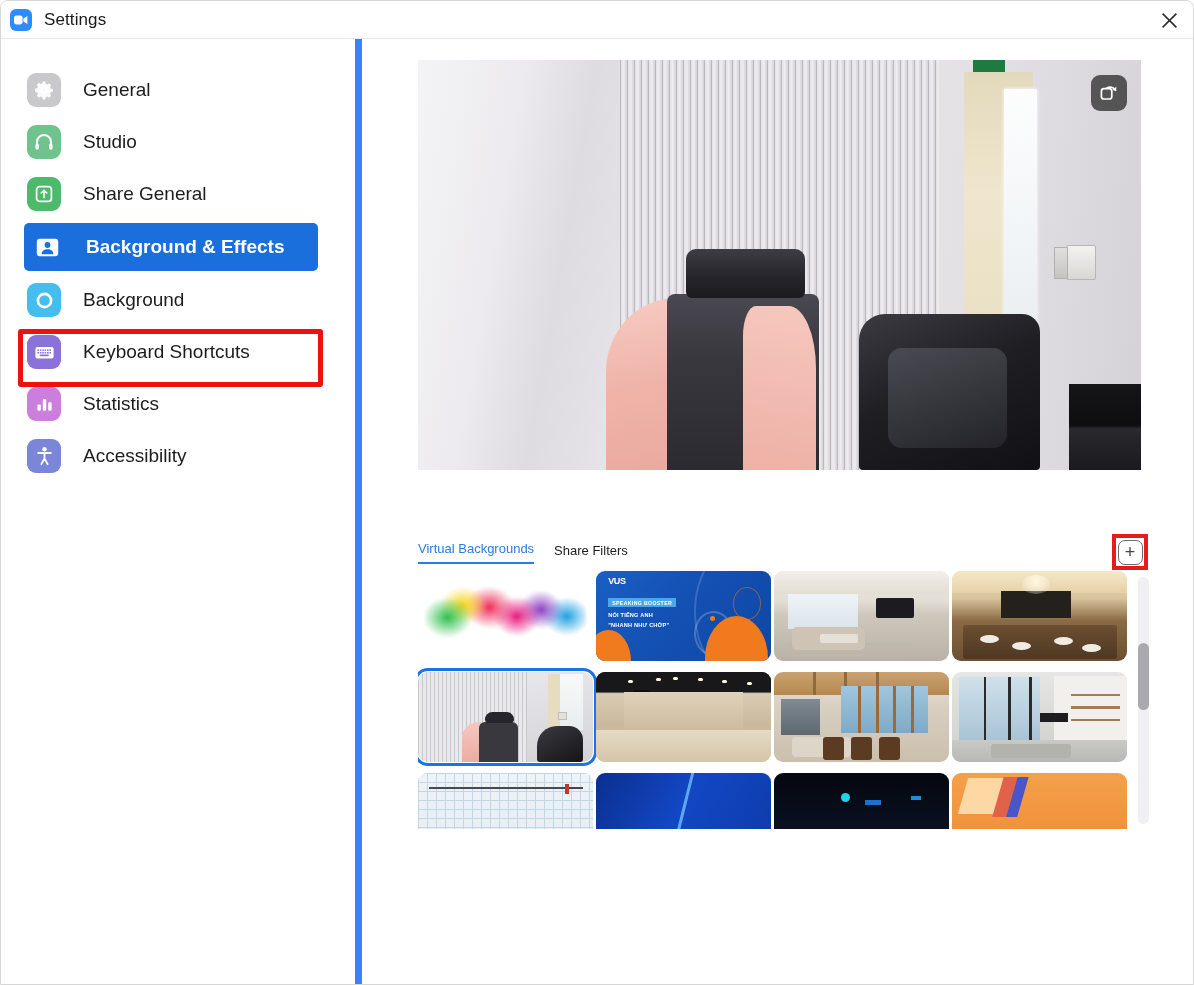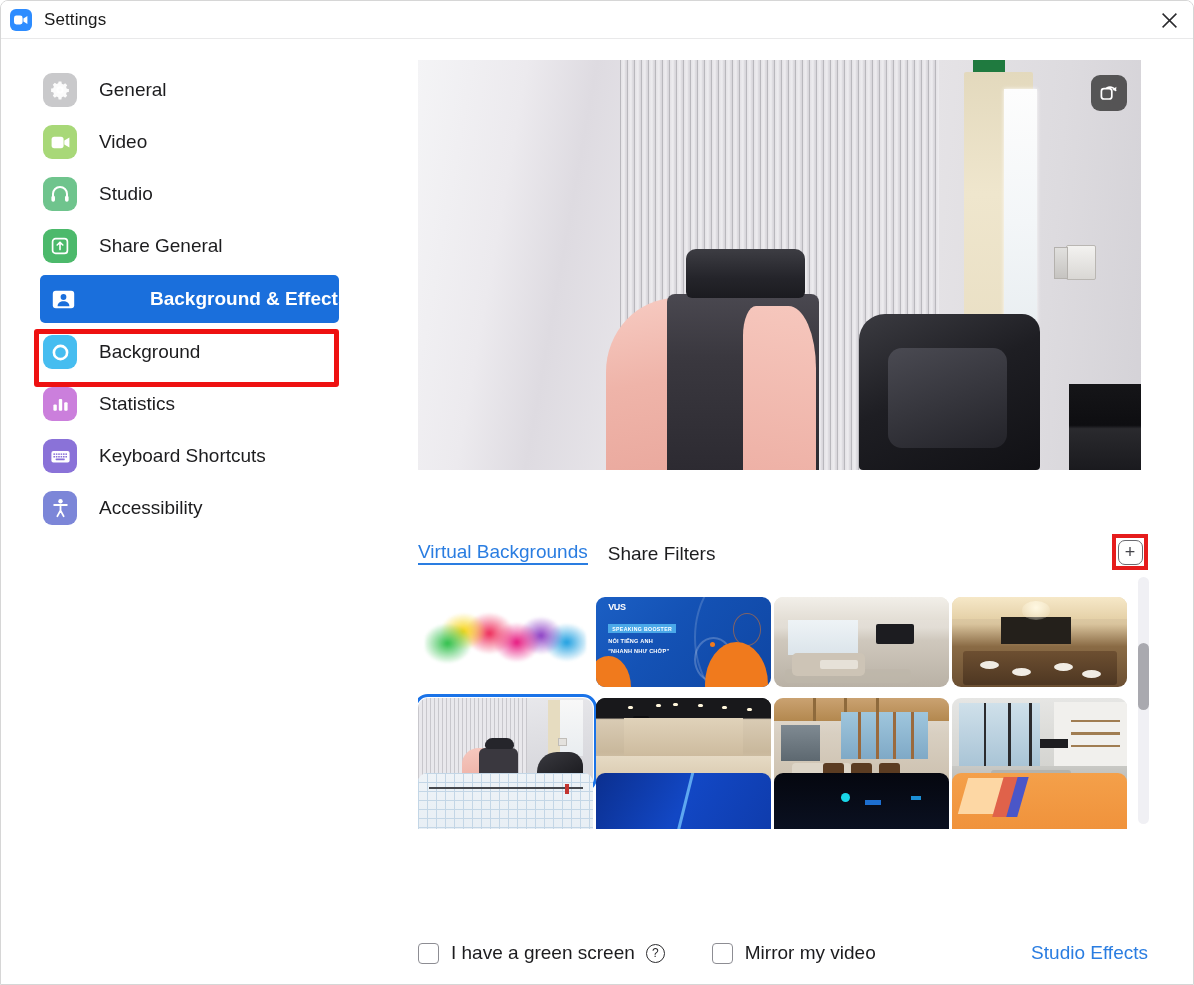--- a/index.html
+++ b/index.html
@@ -41,24 +41,24 @@
   }
   .close-btn {
     position: absolute; right: 0; top: 0;
     width: 52px; height: 38px;
     display: flex; align-items: center; justify-content: center;
     cursor: pointer;
   }
 
   
   .sidebar {
-    position: absolute; top: 38px; left: 16px;
+    position: absolute; top: 38px; left: 0;
     width: 361px; height: 947px;
     background: #ffffff;
-    border-right: 2px solid #3b82f6;
+    border-right: 7px solid #3b82f6;
     padding-top: 22px;
   }
   .nav-item {
     position: relative;
     display: flex; align-items: center;
     height: 46px;
     margin: 6px 12px 6px 20px;
     padding-left: 6px;
     border-radius: 7px;
     cursor: pointer;
@@ -74,21 +74,20 @@
     font-size: 19px;
     color: #1c1c1e;
     white-space: nowrap;
   }
   .nav-item.active {
     background: #1a6fdc;
     margin-left: 23px;
     margin-right: 37px;
     height: 48px;
     border-radius: 5px;
-    gap: 48px;
   }
   .nav-item.active .nav-label {
     color: #ffffff; font-weight: bold;
   }
   .nav-item.active .nav-ico { background: transparent; }
   .red-hl {
     position: absolute;
     left: 17px; top: 290px;
     width: 305px; height: 58px;
     border: 5px solid #ee1111;
@@ -200,22 +199,23 @@
     display: flex; align-items: center; justify-content: center;
     cursor: pointer;
   }
 
   
   .tabs {
     position: absolute; left: 55px; top: 502px;
     display: flex; align-items: flex-end; gap: 20px;
   }
   .tab {
-    font-size: 19px;
+    font-size: 13px;
     color: #1d1d1f;
+    padding-bottom: 6px;
     cursor: pointer;
     white-space: nowrap;
   }
   .tab.active {
     color: #2a7de1;
     border-bottom: 2.5px solid #2a7de1;
   }
   .add-btn-wrap {
     position: absolute; right: 47px; top: 495px;
     width: 36px; height: 36px;
@@ -243,21 +243,20 @@
     grid-auto-rows: 90px;
     column-gap: 3px; row-gap: 11px;
   }
   .thumb {
     width: 175px; height: 90px;
     border-radius: 9px;
     overflow: hidden;
     position: relative;
     cursor: pointer;
     background: #e9e9ec;
-    margin-top: 26px;
   }
   .thumb.selected {
     outline: 3px solid #1a73e8;
     outline-offset: 1px;
     border-radius: 10px;
   }
   .scrollbar {
     position: absolute; right: 46px; top: 538px;
     width: 11px; height: 247px;
     background: #f0f0f4;
@@ -444,29 +443,20 @@
     <div class="nav-item">
       <span class="nav-ico" style="background:#c9c9cb">
         <svg width="20" height="20" viewBox="0 0 20 20">
           <path fill="#fff" d="M10 6.4a3.6 3.6 0 100 7.2 3.6 3.6 0 000-7.2zm0 5.4a1.8 1.8 0 110-3.6 1.8 1.8 0 010 3.6z"></path>
           <path fill="#fff" d="M8.6 1.6h2.8l.4 2.1 1.6.7 1.8-1.1 2 2-1.1 1.8.7 1.6 2.1.4v2.8l-2.1.4-.7 1.6 1.1 1.8-2 2-1.8-1.1-1.6.7-.4 2.1H8.6l-.4-2.1-1.6-.7-1.8 1.1-2-2 1.1-1.8-.7-1.6-2.1-.4V8.6l2.1-.4.7-1.6L2.8 4.8l2-2 1.8 1.1 1.6-.7z" opacity=".92"></path>
         </svg>
       </span>
       <span class="nav-label">General</span>
     </div>
 
-    <div class="nav-item">
-      <span class="nav-ico" style="background:#a8d878">
-        <svg width="19" height="13" viewBox="0 0 19 13">
-          <rect x="0.6" y="0.8" width="12" height="11.4" rx="2.6" fill="#fff"></rect>
-          <path d="M13.3 4.6 L18.4 1.4 L18.4 11.6 L13.3 8.4 Z" fill="#fff"></path>
-        </svg>
-      </span>
-      <span class="nav-label">Video</span>
-    </div>
 
     <div class="nav-item">
       <span class="nav-ico" style="background:#6fc48d">
         <svg width="20" height="18" viewBox="0 0 20 18">
           <path d="M3 13V9a7 7 0 0114 0v4" stroke="#fff" stroke-width="2" fill="none" stroke-linecap="round"></path>
           <rect x="1.4" y="10.6" width="3.6" height="6.2" rx="1.8" fill="#fff"></rect>
           <rect x="15" y="10.6" width="3.6" height="6.2" rx="1.8" fill="#fff"></rect>
         </svg>
       </span>
       <span class="nav-label">Studio</span>
@@ -493,31 +483,20 @@
       <span class="nav-label">Background &amp; Effects</span>
     </div>
 
     <div class="nav-item">
       <span class="nav-ico" style="background:#46bdf0">
         <svg width="21" height="21" viewBox="0 0 21 21">
           <circle cx="10.5" cy="10.5" r="6.6" fill="none" stroke="#fff" stroke-width="2.6"></circle>
         </svg>
       </span>
       <span class="nav-label">Background</span>
-    </div>
-
-    <div class="nav-item">
-      <span class="nav-ico" style="background:#cb7fdc">
-        <svg width="19" height="17" viewBox="0 0 19 17">
-          <rect x="2.4" y="8.4" width="3.4" height="6.4" rx="1.1" fill="#fff"></rect>
-          <rect x="7.8" y="3" width="3.4" height="11.8" rx="1.1" fill="#fff"></rect>
-          <rect x="13.2" y="6.2" width="3.4" height="8.6" rx="1.1" fill="#fff"></rect>
-        </svg>
-      </span>
-      <span class="nav-label">Statistics</span>
     </div>
 
     <div class="nav-item">
       <span class="nav-ico" style="background:#8a72d8">
         <svg width="21" height="15" viewBox="0 0 21 15">
           <rect x="1.4" y="2" width="18.2" height="11.4" rx="2" fill="#fff"></rect>
           <g fill="#8a72d8">
             <rect x="3.4" y="4.4" width="1.6" height="1.5"></rect>
               <rect x="5.8" y="4.4" width="1.6" height="1.5"></rect>
             <rect x="8.2" y="4.4" width="1.6" height="1.5"></rect>
@@ -528,20 +507,31 @@
               <rect x="5.8" y="7" width="1.6" height="1.5"></rect>
             <rect x="8.2" y="7" width="1.6" height="1.5"></rect>
               <rect x="10.6" y="7" width="1.6" height="1.5"></rect>
             <rect x="13" y="7" width="1.6" height="1.5"></rect>
               <rect x="15.4" y="7" width="1.6" height="1.5"></rect>
             <rect x="5.6" y="9.6" width="9.2" height="1.6" rx=".6"></rect>
           </g>
         </svg>
       </span>
       <span class="nav-label">Keyboard Shortcuts</span>
+    </div>
+
+    <div class="nav-item">
+      <span class="nav-ico" style="background:#cb7fdc">
+        <svg width="19" height="17" viewBox="0 0 19 17">
+          <rect x="2.4" y="8.4" width="3.4" height="6.4" rx="1.1" fill="#fff"></rect>
+          <rect x="7.8" y="3" width="3.4" height="11.8" rx="1.1" fill="#fff"></rect>
+          <rect x="13.2" y="6.2" width="3.4" height="8.6" rx="1.1" fill="#fff"></rect>
+        </svg>
+      </span>
+      <span class="nav-label">Statistics</span>
     </div>
 
     <div class="nav-item">
       <span class="nav-ico" style="background:#7c86d8">
         <svg width="17" height="20" viewBox="0 0 17 20">
           <circle cx="8.5" cy="3.2" r="2.2" fill="#fff"></circle>
           <path d="M2.2 7h12.6" stroke="#fff" stroke-width="1.9" stroke-linecap="round"></path>
           <path d="M8.5 6.6v6.2 M8.5 12.4 L5.4 18.2 M8.5 12.4 L11.6 18.2" stroke="#fff" stroke-width="1.8" fill="none" stroke-linecap="round"></path>
         </svg>
       </span>
@@ -702,29 +692,15 @@
             <div class="s2"></div>
             <div class="s3"></div>
         </div>
       </div>
     </div>
 
     <div class="scrollbar">
       <div class="scroll-thumb"></div>
     </div>
 
-    <div class="bottom">
-      <div class="chk-row">
-        <div class="chk"></div>
-        <div class="chk-label">I have a green screen</div>
-        <div class="help-ico">?</div>
-      </div>
-
-      <div class="chk-row gap-mirror">
-        <div class="chk"></div>
-        <div class="chk-label">Mirror my video</div>
-      </div>
-
-      <div class="studio">Studio Effects</div>
-    </div>
 
   </div>
 </div>
 
 </body></html>

